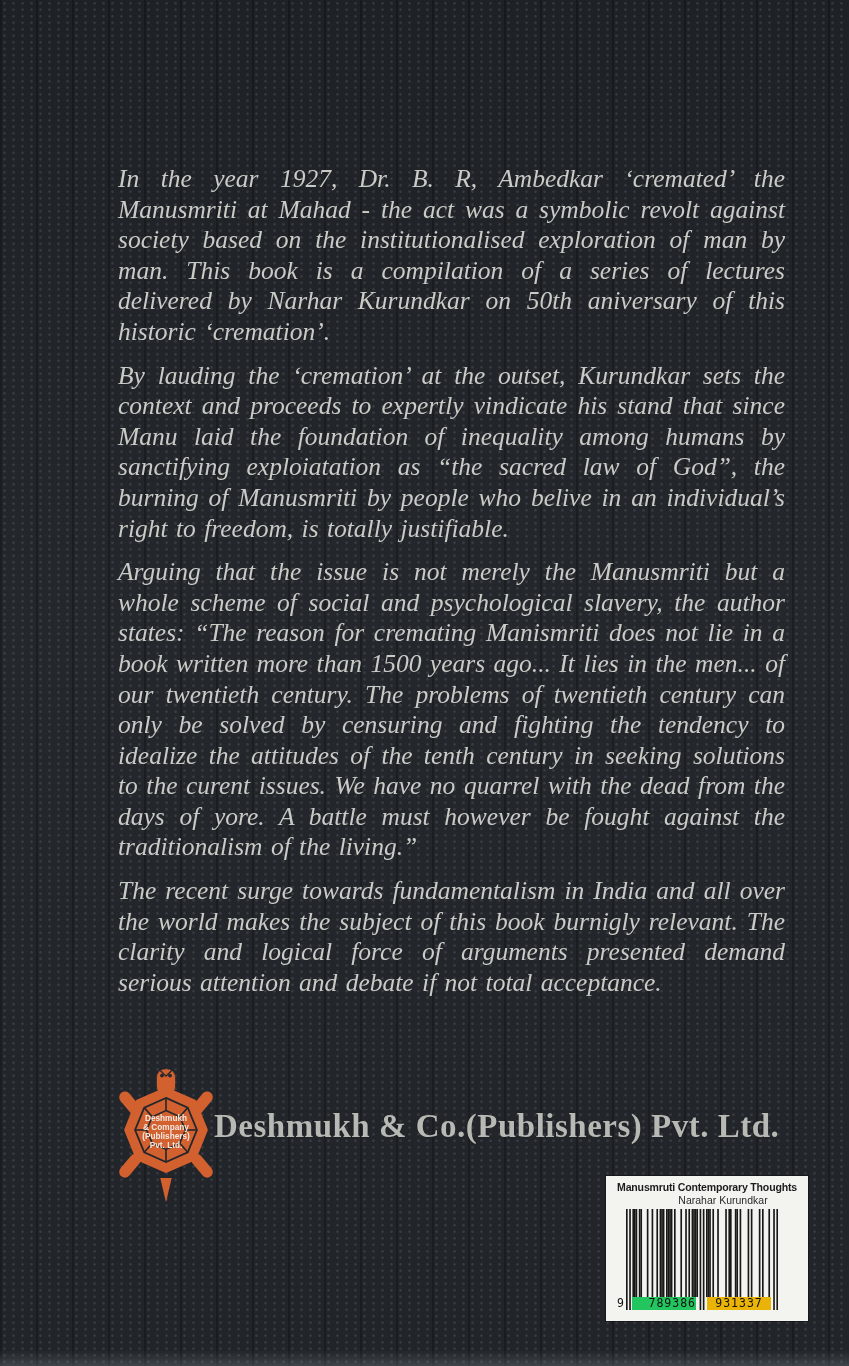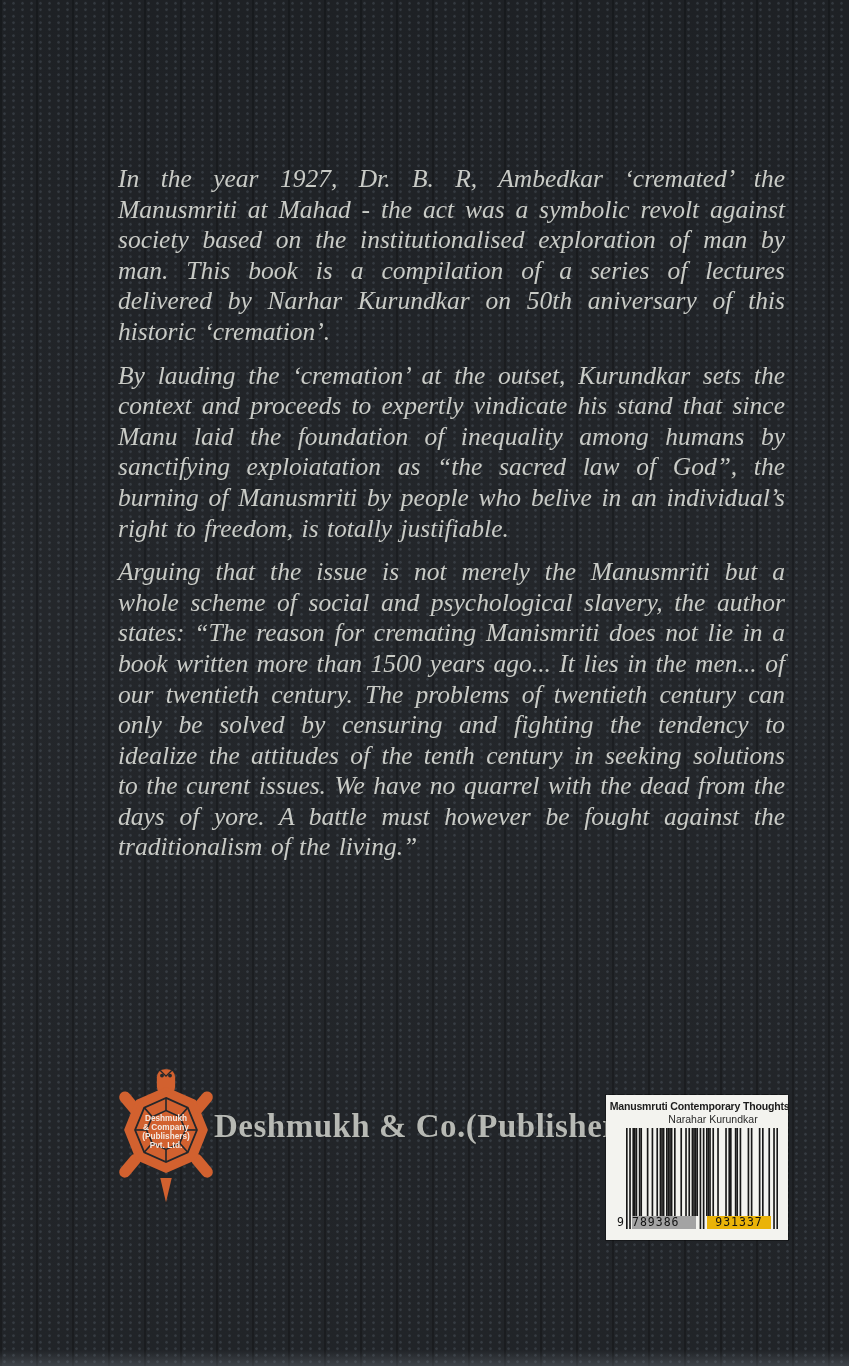--- a/index.html
+++ b/index.html
@@ -30,22 +30,22 @@
   .logo{ position:absolute; left:103px; top:5px; width:126px; height:150px; }
   .publisher-name{
     position:absolute; left:214px; top:50px;
     color:#b7b9b4;
     font-size:33px; font-weight:bold;
     letter-spacing:0.5px;
     white-space:nowrap;
     text-shadow:0 0 1px rgba(0,0,0,0.5);
   }
   .barcode-box{
-    position:absolute; left:606px; top:1095px;
-    width:182px; height:145px;
+    position:absolute; left:606px; top:1176px;
+    width:202px; height:145px;
     background:#f3f3ef;
     box-shadow:0 0 0 1px rgba(0,0,0,0.35);
   }
   .bc-title{
     margin-top:5px;
     text-align:center;
     font-family:"Liberation Sans", sans-serif;
     font-size:11px; font-weight:bold; color:#1c1c1c;
     letter-spacing:-0.2px;
     line-height:13px;
@@ -59,37 +59,38 @@
     padding-left:32px;
   }
   .bc-bars-wrap{ position:relative; width:152px; margin:3px 0 0 20px; height:101px; }
   .bc-bars{ display:block; }
   .bc-digits{
     position:absolute; left:0; bottom:0; width:152px; height:13px;
     font-family:"DejaVu Sans Mono", monospace;
     font-size:11.5px; color:#111; line-height:13px;
   }
   .bc-digit-first{ position:absolute; left:-13px; top:0; width:11px; text-align:right; }
-  .bc-digit-left{ position:absolute; left:6px; top:0; width:64px; text-align:left; letter-spacing:1px; background:#a3a3a3; }
+  .bc-digit-left{ position:absolute; left:6px; top:0; width:64px; text-align:right; letter-spacing:1px; background:#22c55e; }
   .bc-digit-right{ position:absolute; left:81px; top:0; width:64px; text-align:center; letter-spacing:1px; background:#eab308; }
   .bottom-edge{
     position:absolute; left:0; right:0; bottom:0; height:16px;
     background:linear-gradient(180deg, rgba(120,130,140,0) 0%, rgba(130,140,150,0.30) 100%);
   }
   .logo-text{ fill:#f2e9e2; font-family:"Liberation Sans", sans-serif; font-weight:bold; }
 </style>
 </head>
 <body>
 
 <div class="cover">
 
   <div class="synopsis">
     <p>In the year 1927, Dr. B. R, Ambedkar ‘cremated’ the Manusmriti at Mahad - the act was a symbolic revolt against society based on the institutionalised exploration of man by man. This book is a compilation of a series of lectures delivered by Narhar Kurundkar on 50th aniversary of this historic ‘cremation’.</p>
     <p>By lauding the ‘cremation’ at the outset, Kurundkar sets the context and proceeds to expertly vindicate his stand that since Manu laid the foundation of inequality among humans by sanctifying exploiatation as “the sacred law of God”, the burning of Manusmriti by people who belive in an individual’s right to freedom, is totally justifiable.</p>
     <p>Arguing that the issue is not merely the Manusmriti but a whole scheme of social and psychological slavery, the author states: “The reason for cremating Manismriti does not lie in a book written more than 1500 years ago... It lies in the men... of our twentieth century. The problems of twentieth century can only be solved by censuring and fighting the tendency to idealize the attitudes of the tenth century in seeking solutions to the curent issues. We have no quarrel with the dead from the days of yore. A battle must however be fought against the traditionalism of the living.”</p>
+    <p>The recent surge towards fundamentalism in India and all over the world makes the subject of this book burnigly relevant. The clarity and logical force of arguments presented demand serious attention and debate if not total acceptance.</p>
   </div>
 
   <div class="publisher-row">
     <svg class="logo" viewBox="0 0 110 130" xmlns="http://www.w3.org/2000/svg">
 
       <polygon points="50,100 60,100 55,121" fill="#d2612f"></polygon>
 
       <rect x="47" y="5" width="16" height="22" rx="7" fill="#d2612f"></rect>
       <circle cx="51.5" cy="10.5" r="1.7" fill="#25282c"></circle>
       <circle cx="58.5" cy="10.5" r="1.7" fill="#25282c"></circle>

